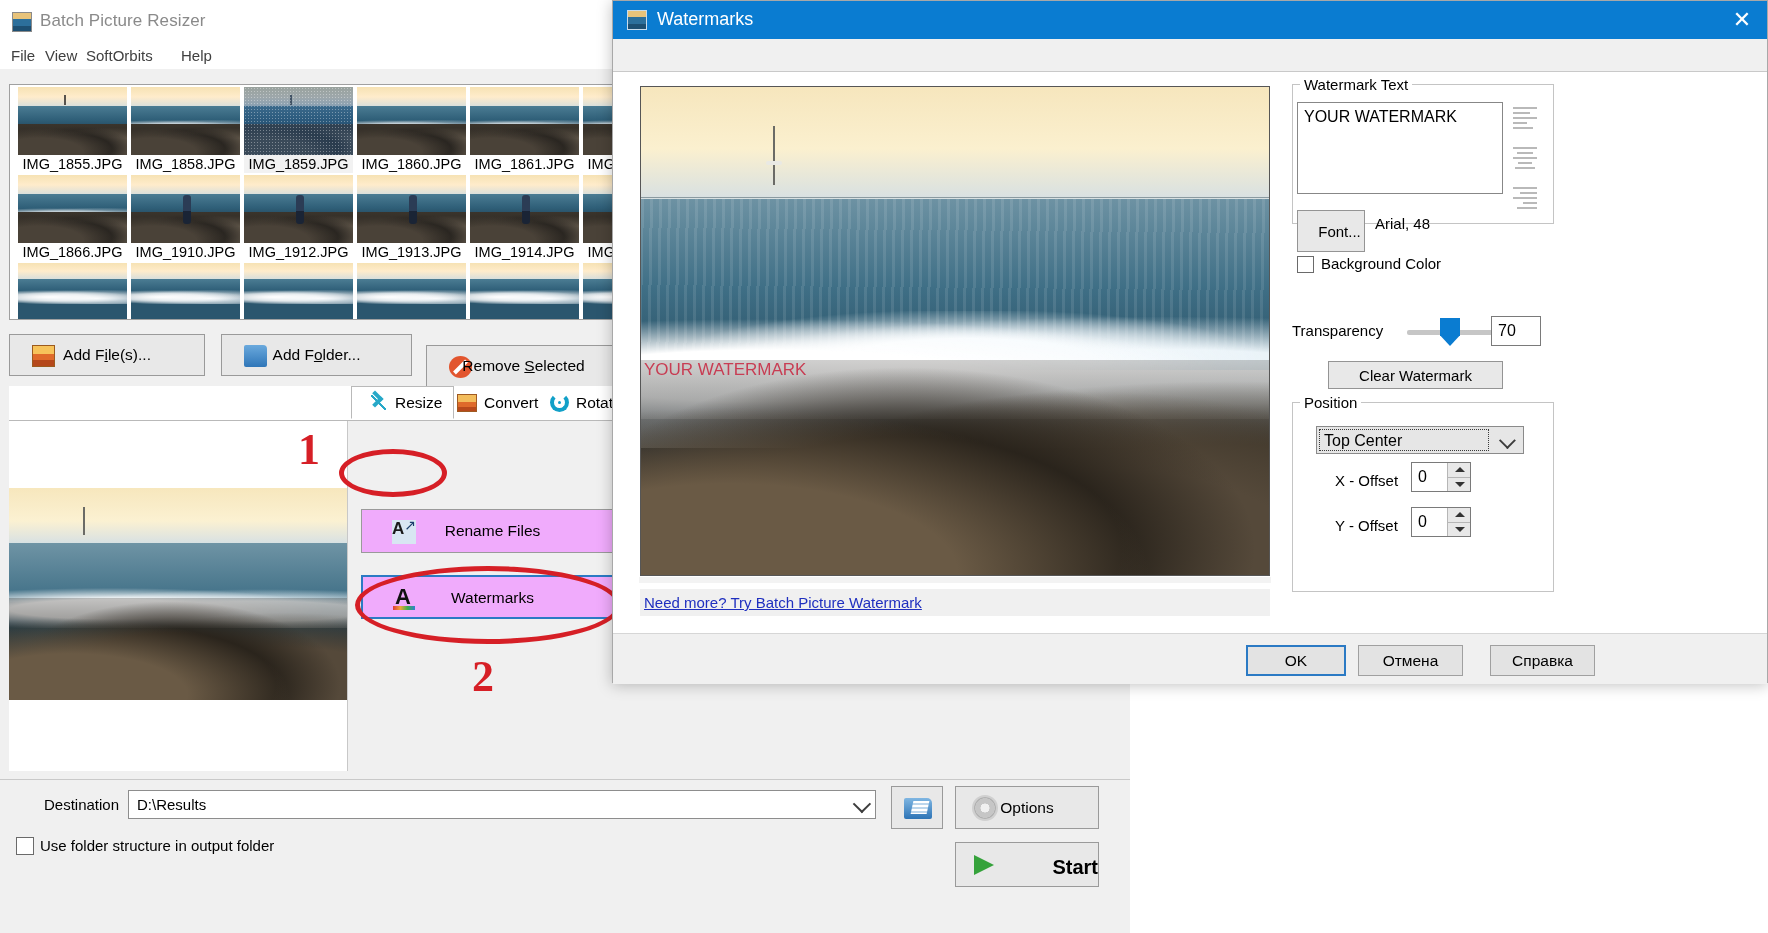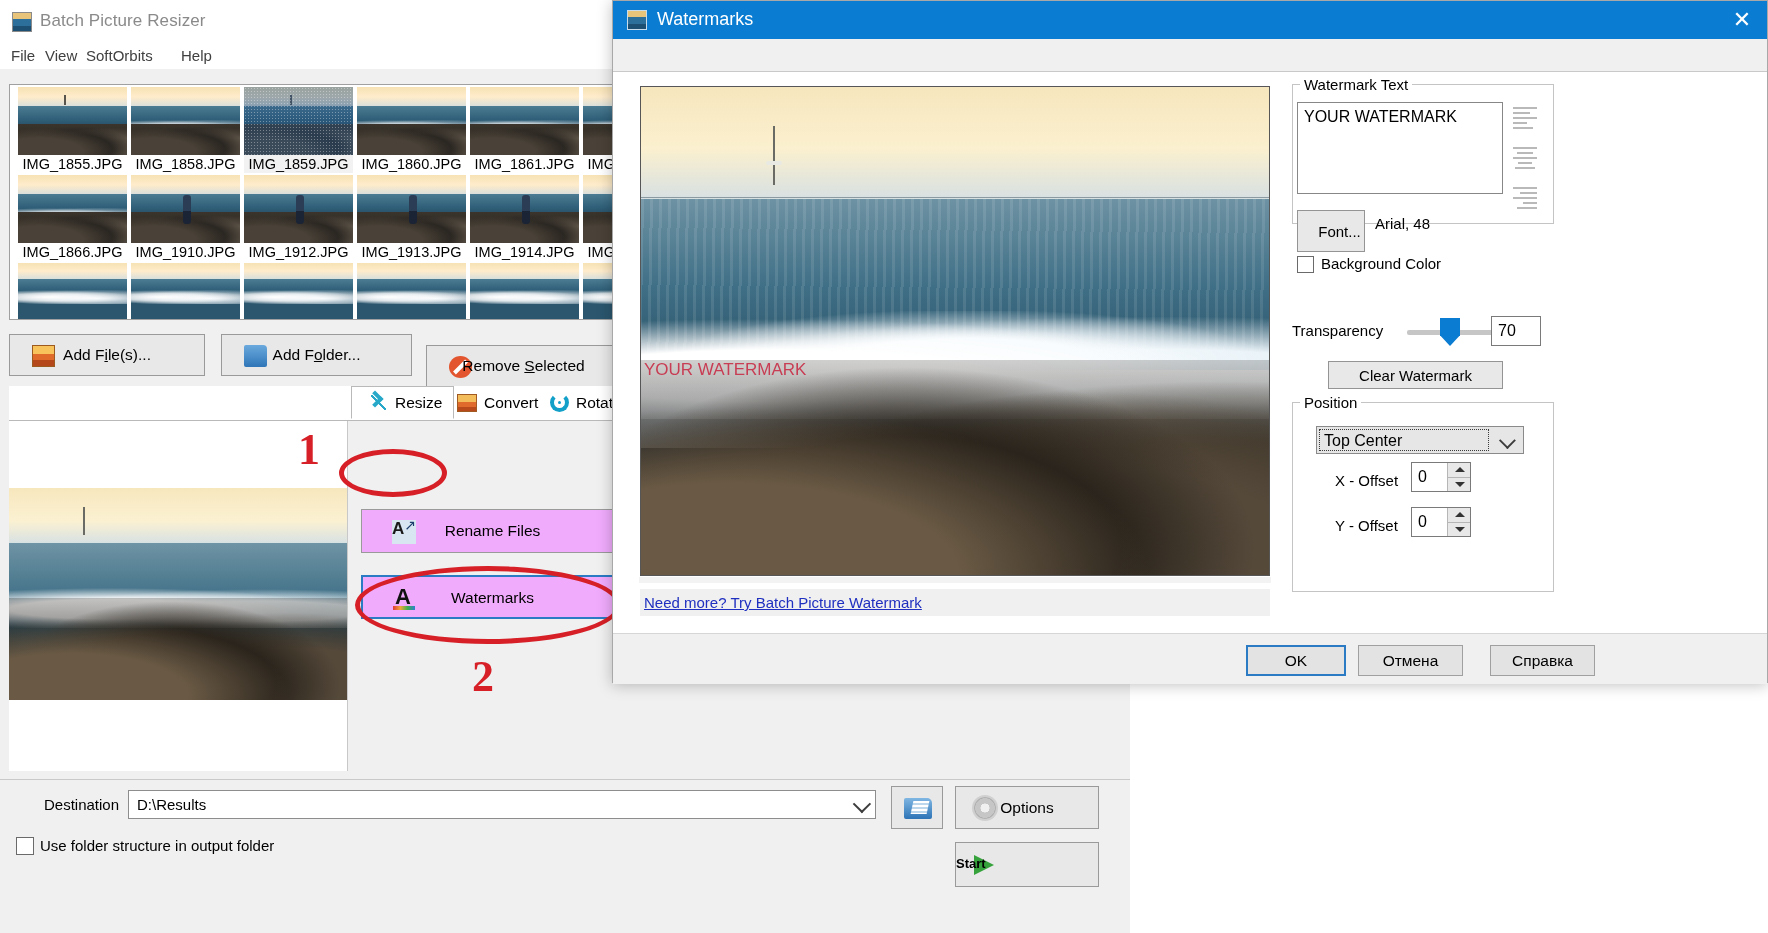--- a/index.html
+++ b/index.html
@@ -131,21 +131,21 @@
   #btn-browse{position:absolute;left:891px;top:6px;width:52px;height:43px;background:#e8e8e8;border:1px solid #9a9a9a;box-sizing:border-box;}
   .ic-browse{position:absolute;left:12px;top:11px;width:28px;height:21px;background:linear-gradient(#7fb6e2,#2d74b6);border-radius:2px 5px 2px 2px;}
   .ic-browse:after{content:"";position:absolute;left:8px;top:3px;width:16px;height:13px;
     background:repeating-linear-gradient(#fff 0 2px,#bcd6ec 2px 4px);transform:skewX(-12deg);}
   #btn-options{position:absolute;left:955px;top:6px;width:144px;height:43px;background:#e8e8e8;border:1px solid #9a9a9a;box-sizing:border-box;}
   #btn-options .lbl{position:absolute;left:0;right:0;top:12px;text-align:center;font-size:15.5px;}
   .ic-gear{position:absolute;left:18px;top:10px;width:22px;height:22px;border-radius:50%;
     background:radial-gradient(#f0f0f0 0 28%,#c6c6c6 30% 62%,#b0b0b0 64%);
     box-shadow:0 0 0 2px #d0d0d0;}
   #btn-start{position:absolute;left:955px;top:62px;width:144px;height:45px;background:#e8e8e8;border:1px solid #9a9a9a;box-sizing:border-box;}
-  #btn-start .lbl{position:absolute;left:0;right:0;top:13px;text-align:left;font-size:13px;font-weight:bold;}
+  #btn-start .lbl{position:absolute;left:0;right:0;top:13px;text-align:right;font-size:20px;font-weight:bold;}
   .ic-start{position:absolute;left:18px;top:12px;width:0;height:0;border-left:20px solid #35a23b;
     border-top:10px solid transparent;border-bottom:10px solid transparent;}
   #chk-folderstruct{position:absolute;left:16px;top:57px;width:18px;height:18px;background:#fff;border:1px solid #6a6a6a;box-sizing:border-box;}
   #chk-folderstruct-label{position:absolute;left:40px;top:57px;font-size:15px;}
 
   
   #dialog{position:absolute;left:612px;top:0;width:1156px;height:683px;background:#f0f0f0;
     border:1px solid #a8a8a8;box-sizing:border-box;box-shadow:0 2px 14px rgba(0,0,0,.25);}
   #dlg-titlebar{position:absolute;left:0;top:0;width:1154px;height:38px;background:#0a7cd1;}
   #dlg-title-icon{position:absolute;left:14px;top:9px;width:20px;height:20px;

